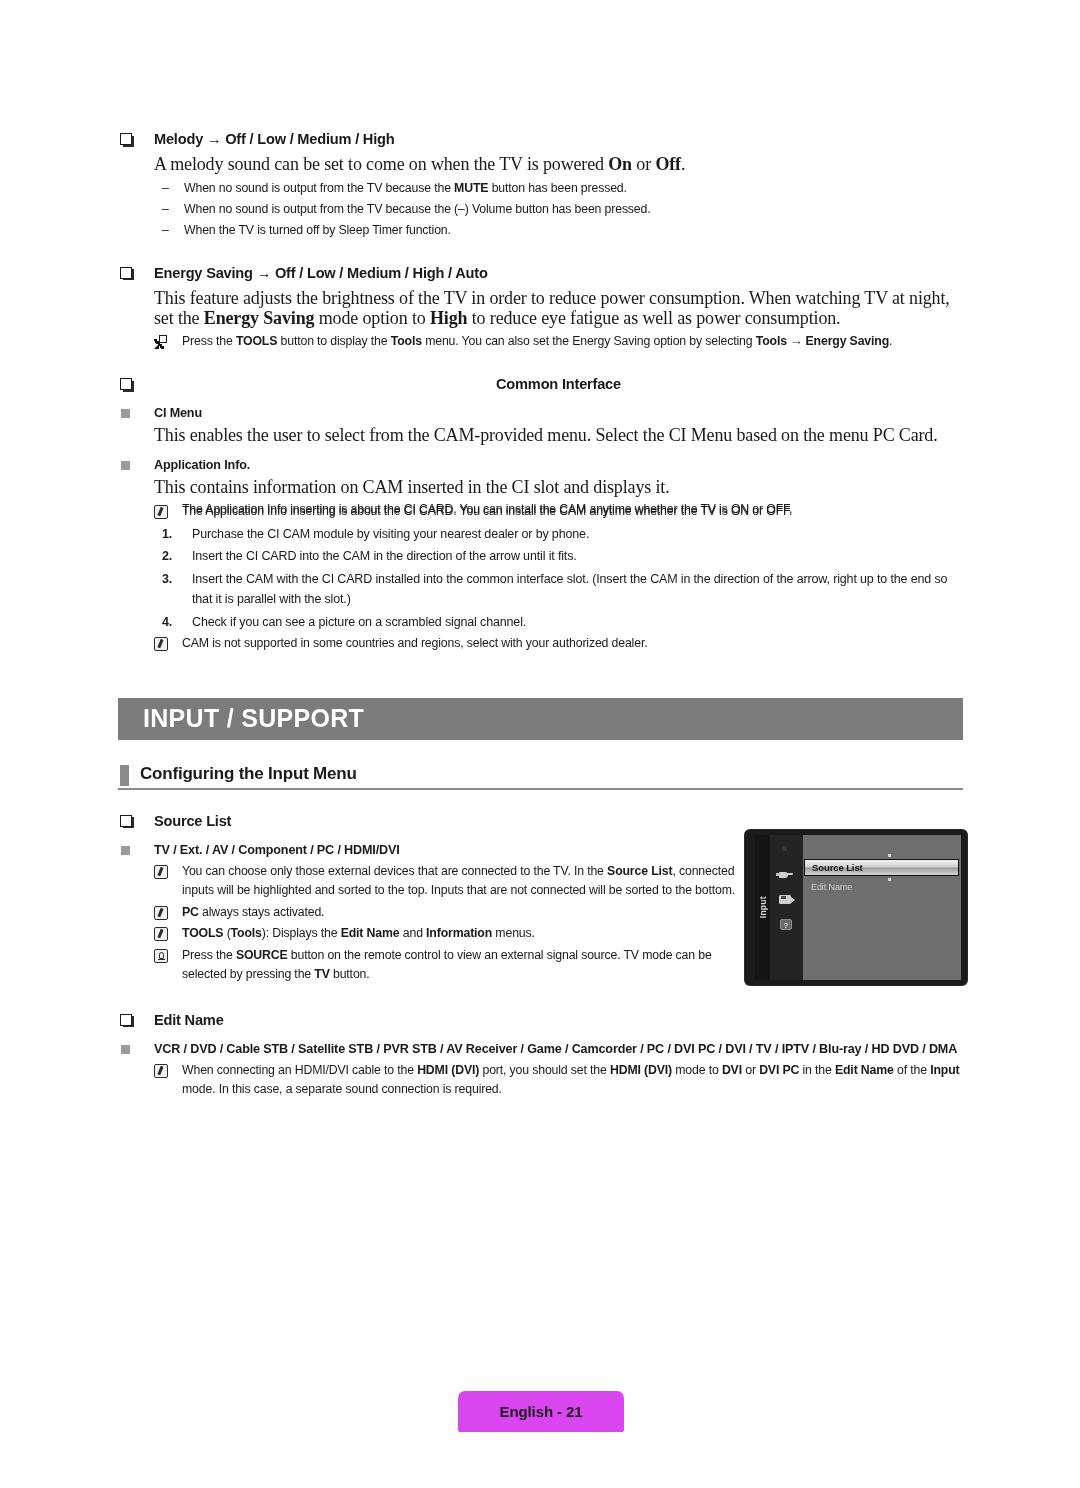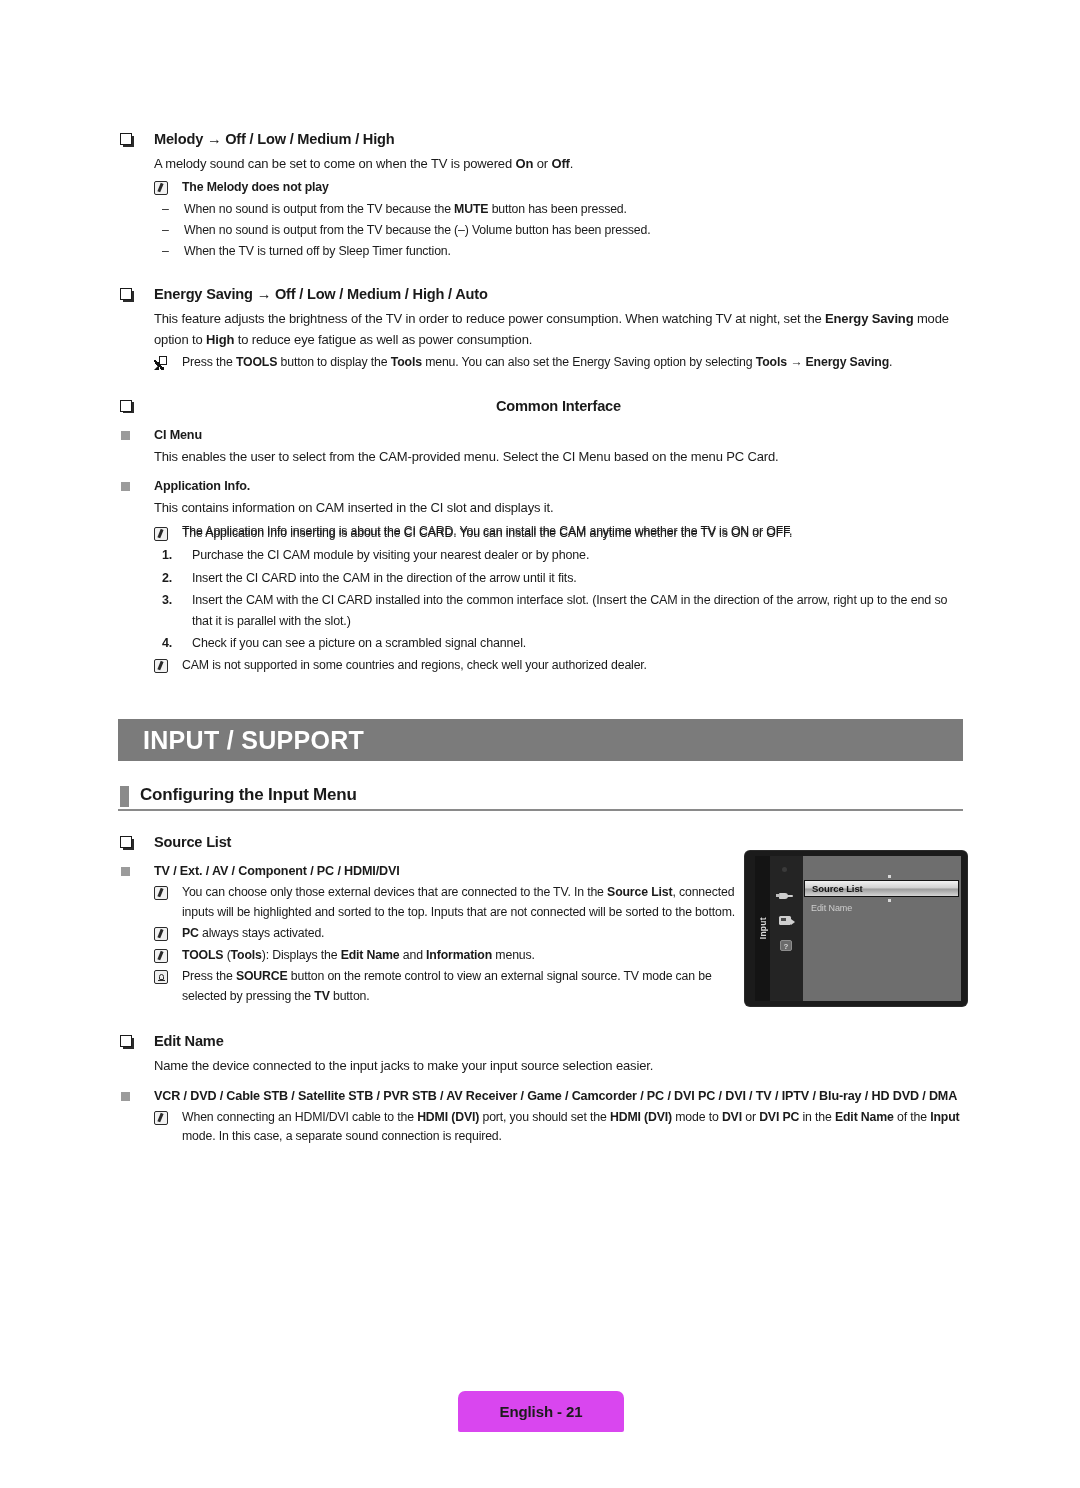--- a/index.html
+++ b/index.html
@@ -59,24 +59,25 @@
   .cbx::after {
     content: "";
     position: absolute;
     left: 0; top: 0;
     width: 10px; height: 10px;
     background: #ffffff;
     border: 1.3px solid #1a1a1a;
   }
 
   .para {
-    font-size: 13px;
+    font-size: 18px;
     line-height: 20.5px;
     letter-spacing: -0.15px;
     margin: 2px 0 3px 0;
+    font-family: Liberation Serif, serif;
   }
 
   
   .note {
     position: relative;
     padding-left: 28px;
     font-size: 12.3px;
     line-height: 19.5px;
     letter-spacing: -0.15px;
     margin: 2px 0;
@@ -451,24 +452,20 @@
 </head>
 <body>
 
 <div class="page">
   <div class="content">
 
     <div class="sec">
       <span class="cbx"></span>
       <div class="sec-head">Melody → Off / Low / Medium / High</div>
       <div class="para">A melody sound can be set to come on when the TV is powered <b>On</b> or <b>Off</b>.</div>
-      <div class="note">
-        <span class="ic ic-note"></span>
-        <b>The Melody does not play</b>
-      </div>
       <div class="dash"><span class="mk">–</span>When no sound is output from the TV because the <b>MUTE</b> button has been pressed.</div>
       <div class="dash"><span class="mk">–</span>When no sound is output from the TV because the (–) Volume button has been pressed.</div>
       <div class="dash"><span class="mk">–</span>When the TV is turned off by Sleep Timer function.</div>
     </div>
 
     <div class="sec" style="margin-top:24px;">
       <span class="cbx"></span>
       <div class="sec-head">Energy Saving → Off / Low / Medium / High / Auto</div>
       <div class="para">This feature adjusts the brightness of the TV in order to reduce power consumption. When watching TV at night, set the <b>Energy Saving</b> mode option to <b>High</b> to reduce eye fatigue as well as power consumption.</div>
       <div class="note">
@@ -493,21 +490,21 @@
         <div class="note" style="position:relative;margin-top:-19.5px;">
           <span class="ic ic-note"></span>
           The Application Info inserting is about the CI CARD. You can install the CAM anytime whether the TV is ON or OFF.
         </div>
         <div class="num"><span class="n">1.</span><span>Purchase the CI CAM module by visiting your nearest dealer or by phone.</span></div>
         <div class="num"><span class="n">2.</span><span>Insert the CI CARD into the CAM in the direction of the arrow until it fits.</span></div>
         <div class="num"><span class="n">3.</span><span>Insert the CAM with the CI CARD installed into the common interface slot. (Insert the CAM in the direction of the arrow, right up to the end so that it is parallel with the slot.)</span></div>
         <div class="num"><span class="n">4.</span><span>Check if you can see a picture on a scrambled signal channel.</span></div>
         <div class="note">
           <span class="ic ic-note"></span>
-          <span>CAM is not supported in some countries and regions, check well your authorized dealer.</span>
+          <span>CAM is not supported in some countries and regions, select with your authorized dealer.</span>
         </div>
       </div>
     </div>
 
     <div class="banner">
       <span class="banner-txt">INPUT / SUPPORT</span>
     </div>
 
     <div class="subhead">
       <span class="subhead-txt">Configuring the Input Menu</span>
@@ -566,21 +563,20 @@
             <span class="ic ic-press"></span>
             Press the <b>SOURCE</b> button on the remote control to view an external signal source. TV mode can be selected by pressing the <b>TV</b> button.
           </div>
         </div>
       </div>
     </div>
 
     <div class="sec" style="margin-top:26px;">
       <span class="cbx"></span>
       <div class="sec-head">Edit Name</div>
-      <div class="para">Name the device connected to the input jacks to make your input source selection easier.</div>
     </div>
     <div class="sq">VCR / DVD / Cable STB / Satellite STB / PVR STB / AV Receiver / Game / Camcorder / PC / DVI PC / DVI / TV / IPTV / Blu-ray / HD DVD / DMA</div>
     <div style="padding-left:36px;">
       <div class="note">
         <span class="ic ic-note"></span>
         When connecting an HDMI/DVI cable to the <b>HDMI (DVI)</b> port, you should set the <b>HDMI (DVI)</b> mode to <b>DVI</b> or <b>DVI PC</b> in the <b>Edit Name</b> of the <b>Input</b> mode. In this case, a separate sound connection is required.
       </div>
     </div>
 
   </div>

